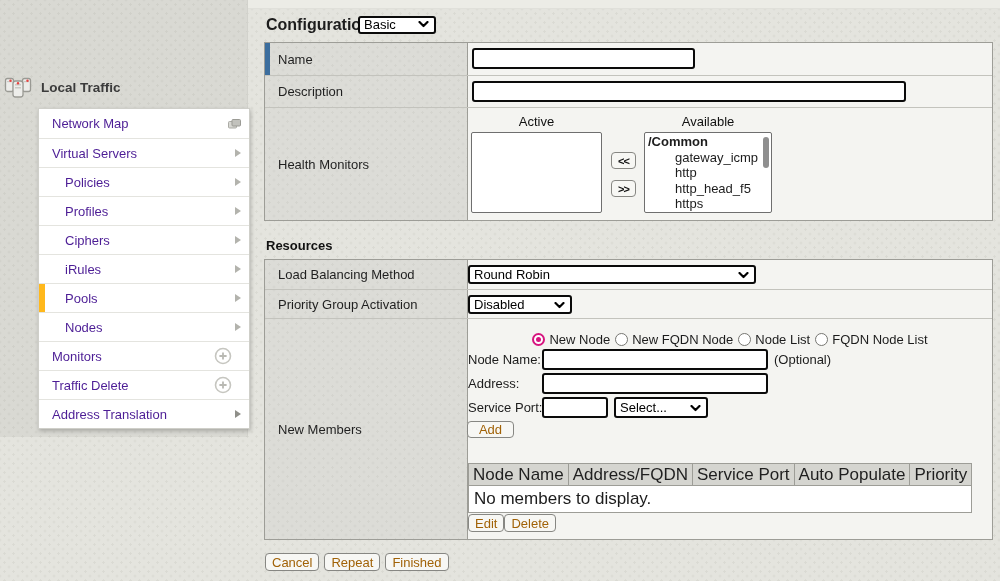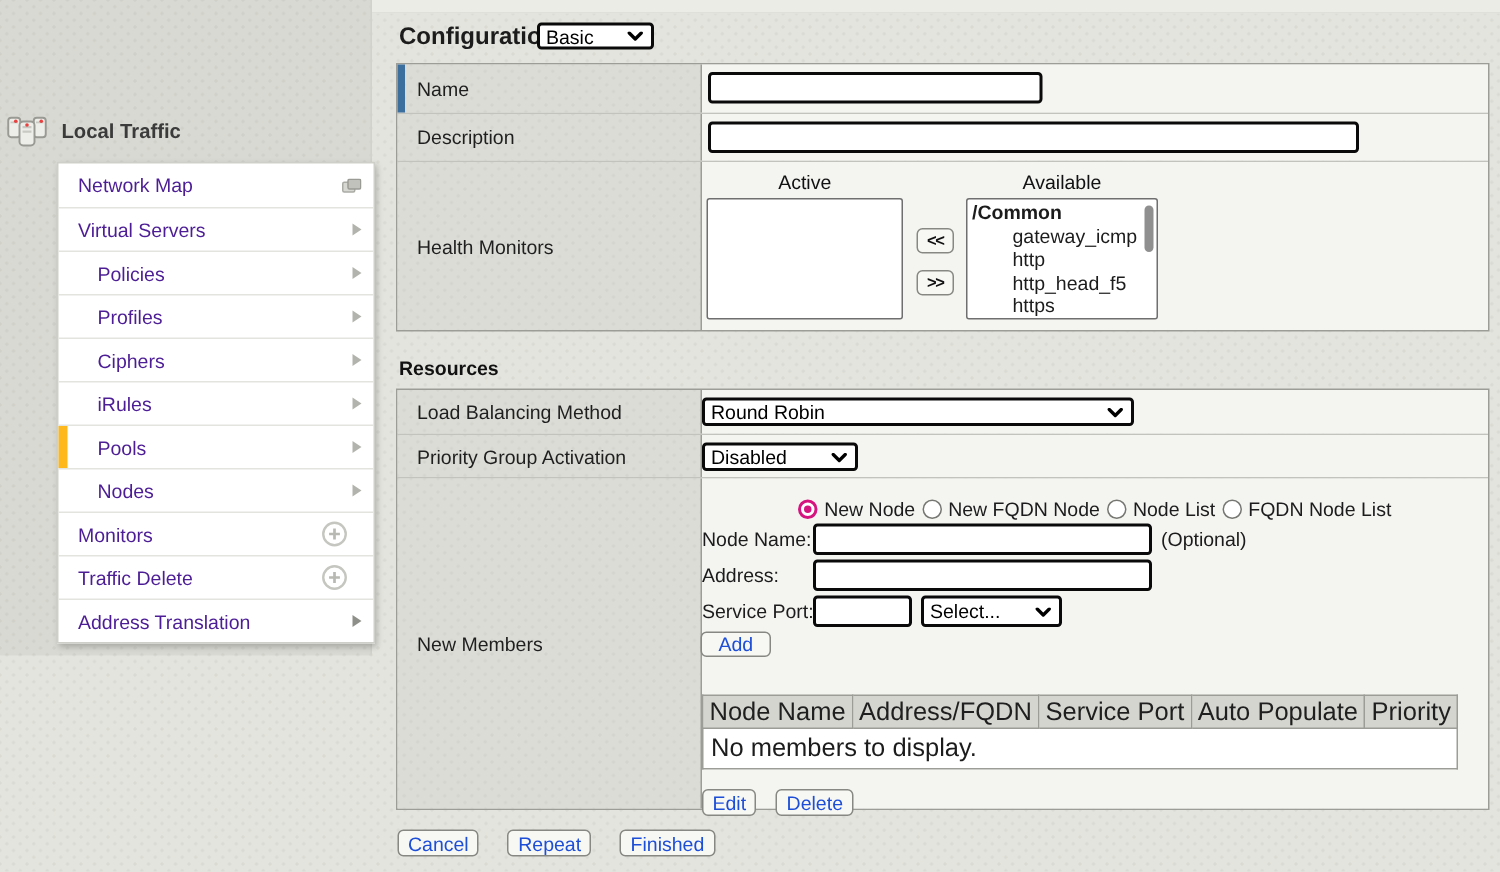--- a/index.html
+++ b/index.html
@@ -67,21 +67,21 @@
   .selwrap svg.chev { position:absolute; right:7px; top:50%; margin-top:-3px; pointer-events:none; }
 
   .ti {
     border:2px solid #0a0a0a; border-radius:3px; background:#fff;
     font-family:"Liberation Sans", sans-serif; font-size:13px; padding:0 3px;
   }
 
   .btn {
     display:inline-flex; align-items:center; justify-content:center;
     border:1px solid #878783; border-radius:4px; background:#f7f7f4;
-    font-family:"Liberation Sans", sans-serif; font-size:13px; color:#1d4ed8;
+    font-family:"Liberation Sans", sans-serif; font-size:13px; color:#a16207;
     padding:0 6px; height:18px; cursor:pointer;
   }
 
   
   .ftable { position:absolute; border:1px solid #9d9d97; }
   .frow { display:flex; }
   .frow + .frow { border-top:1px solid #c3c3bd; }
   .flabel {
     width:203px; flex:0 0 203px; position:relative;
     background-color:#dcdcd7;
@@ -393,26 +393,26 @@
             <th style="width:47px;">Priority</th>
           </tr>
         </thead>
         <tbody>
           <tr>
             <td colspan="5">No members to display.</td>
           </tr>
         </tbody>
       </table>
 
-      <div class="footer-row" style="left:0px; top:207px; gap:13px;">
+      <div class="footer-row" style="left:0px; top:195px; gap:0;">
         <button class="btn">Edit</button>
         <button class="btn">Delete</button>
       </div>
 
     </div>
   </div>
 </div>
 
-<div class="footer-row" style="left:265px; top:553px; gap:19px;">
+<div class="footer-row" style="left:265px; top:553px; gap:5px;">
   <button class="btn">Cancel</button>
   <button class="btn">Repeat</button>
   <button class="btn">Finished</button>
 </div>
 
 </body></html>

